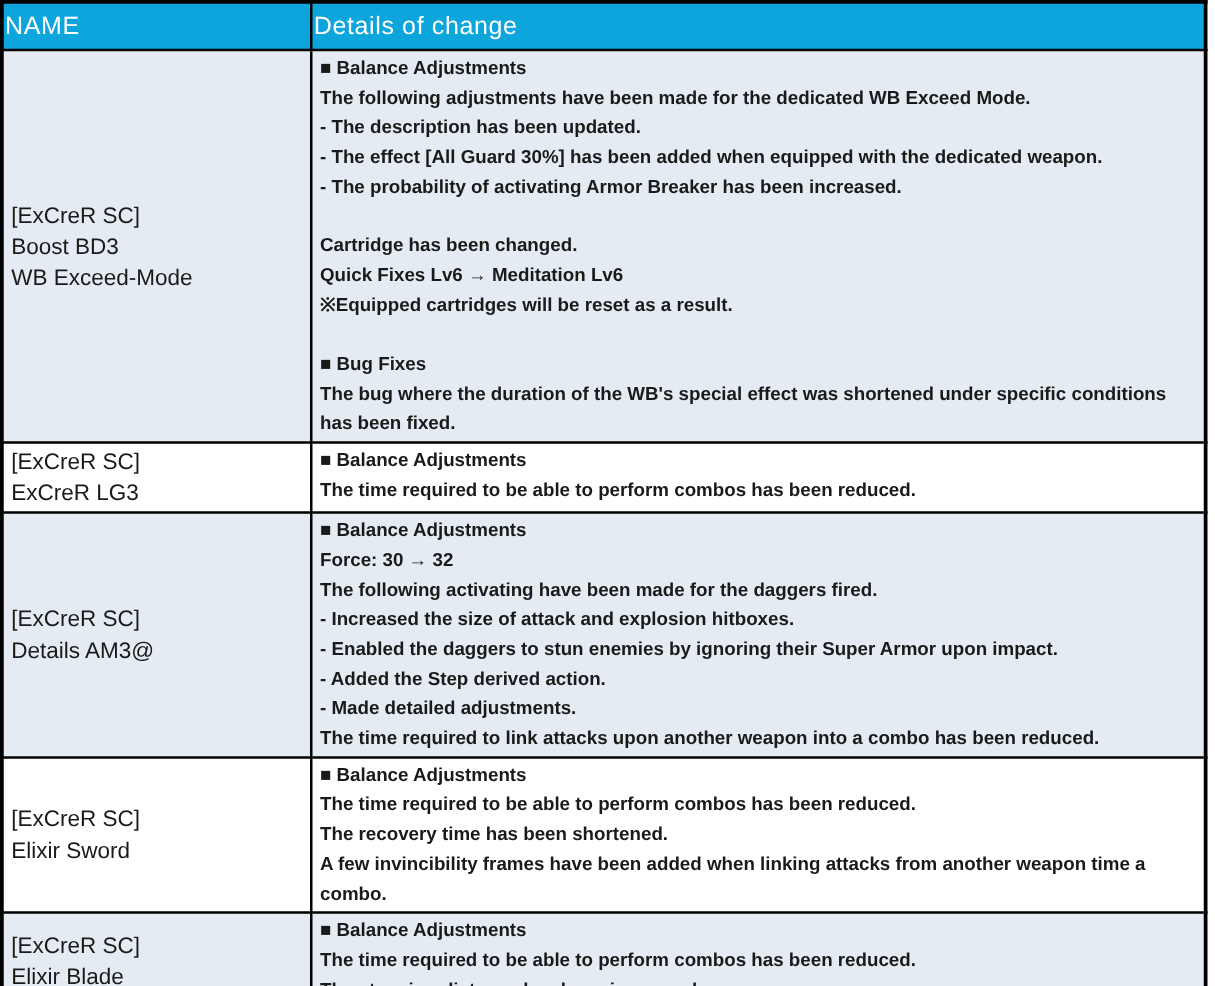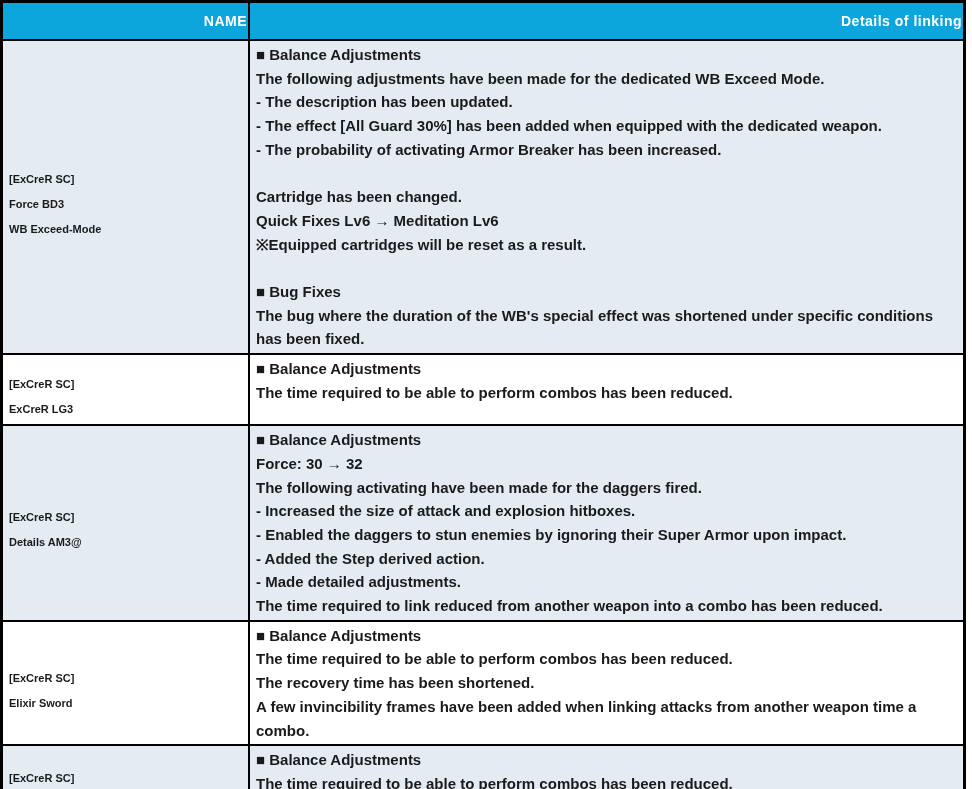--- a/index.html
+++ b/index.html
@@ -23,35 +23,35 @@
     border: 3px solid var(--border, #000);
   }
   th, td {
     border: 2px solid var(--border, #000);
     margin: 0;
   }
   th.col-name { width: 243px; }
   th {
     background: var(--header-bg, #0CA5DC);
     color: var(--header-text, #fff);
-    font-size: 14px;
-    font-weight: 700;
+    font-size: 20px;
+    font-weight: 400;
     height: 34px;
-    text-align: right;
+    text-align: left;
     vertical-align: middle;
     letter-spacing: 0.5px;
   }
   tr.shaded td { background: var(--row-alt-bg, #E4EBF2); }
   tr td { background: var(--row-bg, #ffffff); }
   td.name-cell {
     vertical-align: middle;
-    padding: 17px 6px 2px 6px;
+    padding: 2px 6px 2px 6px;
     color: var(--text, #1a1a1a);
-    font-size: 11px;
-    font-weight: 700;
+    font-size: 18px;
+    font-weight: 400;
   }
   td.details-cell {
     vertical-align: top;
     padding: 2px 8px 2px 6px;
     color: var(--text, #1a1a1a);
     font-size: 15px;
     font-weight: 700;
   }
   .name-line {
     line-height: 25px;
@@ -63,28 +63,28 @@
   }
 </style>
 </head>
 <body>
 
 <div class="page">
   <table class="changelog">
     <thead>
       <tr>
         <th class="col-name">NAME</th>
-        <th class="col-details">Details of linking</th>
+        <th class="col-details">Details of change</th>
       </tr>
     </thead>
     <tbody id="rows">
         <tr class="shaded">
           <td class="name-cell">
             <div class="name-line">[ExCreR SC]</div>
-            <div class="name-line">Force BD3</div>
+            <div class="name-line">Boost BD3</div>
             <div class="name-line">WB Exceed-Mode</div>
           </td>
           <td class="details-cell">
             <div class="detail-line">■ Balance Adjustments</div>
             <div class="detail-line">The following adjustments have been made for the dedicated WB Exceed Mode.</div>
             <div class="detail-line">- The description has been updated.</div>
             <div class="detail-line">- The effect [All Guard 30%] has been added when equipped with the dedicated weapon.</div>
             <div class="detail-line">- The probability of activating Armor Breaker has been increased.</div>
             <div class="detail-line">&nbsp;</div>
             <div class="detail-line">Cartridge has been changed.</div>
@@ -111,21 +111,21 @@
             <div class="name-line">Details AM3@</div>
           </td>
           <td class="details-cell">
             <div class="detail-line">■ Balance Adjustments</div>
             <div class="detail-line">Force: 30 → 32</div>
             <div class="detail-line">The following activating have been made for the daggers fired.</div>
             <div class="detail-line">- Increased the size of attack and explosion hitboxes.</div>
             <div class="detail-line">- Enabled the daggers to stun enemies by ignoring their Super Armor upon impact.</div>
             <div class="detail-line">- Added the Step derived action.</div>
             <div class="detail-line">- Made detailed adjustments.</div>
-            <div class="detail-line">The time required to link reduced from another weapon into a combo has been reduced.</div>
+            <div class="detail-line">The time required to link attacks upon another weapon into a combo has been reduced.</div>
           </td>
         </tr>
         <tr>
           <td class="name-cell">
             <div class="name-line">[ExCreR SC]</div>
             <div class="name-line">Elixir Sword</div>
           </td>
           <td class="details-cell">
             <div class="detail-line">■ Balance Adjustments</div>
             <div class="detail-line">The time required to be able to perform combos has been reduced.</div>

